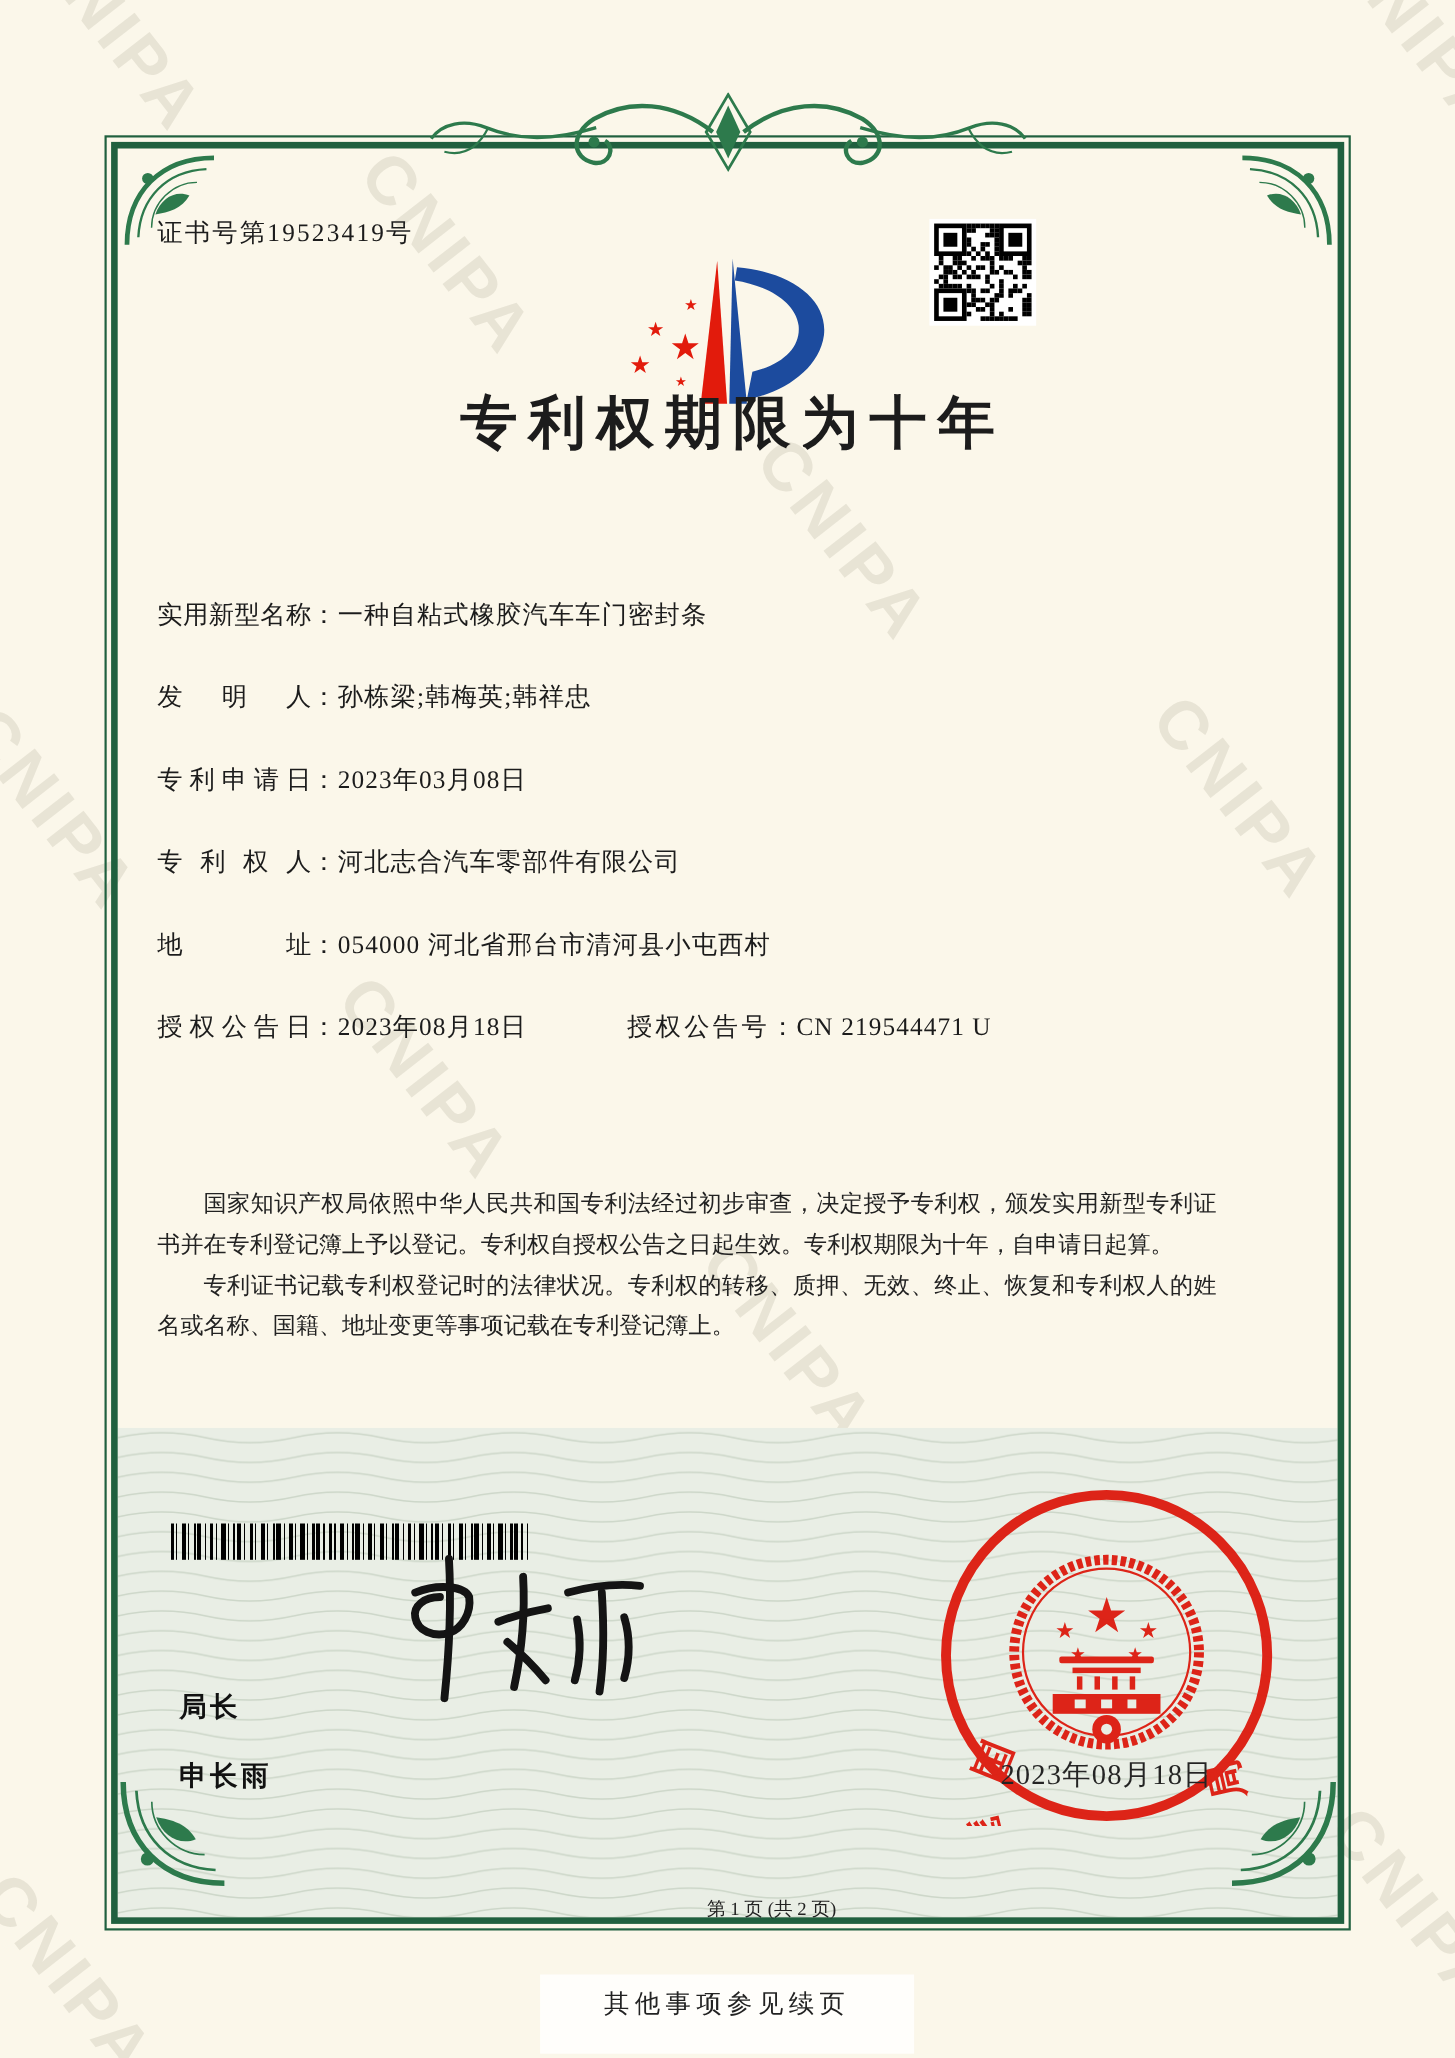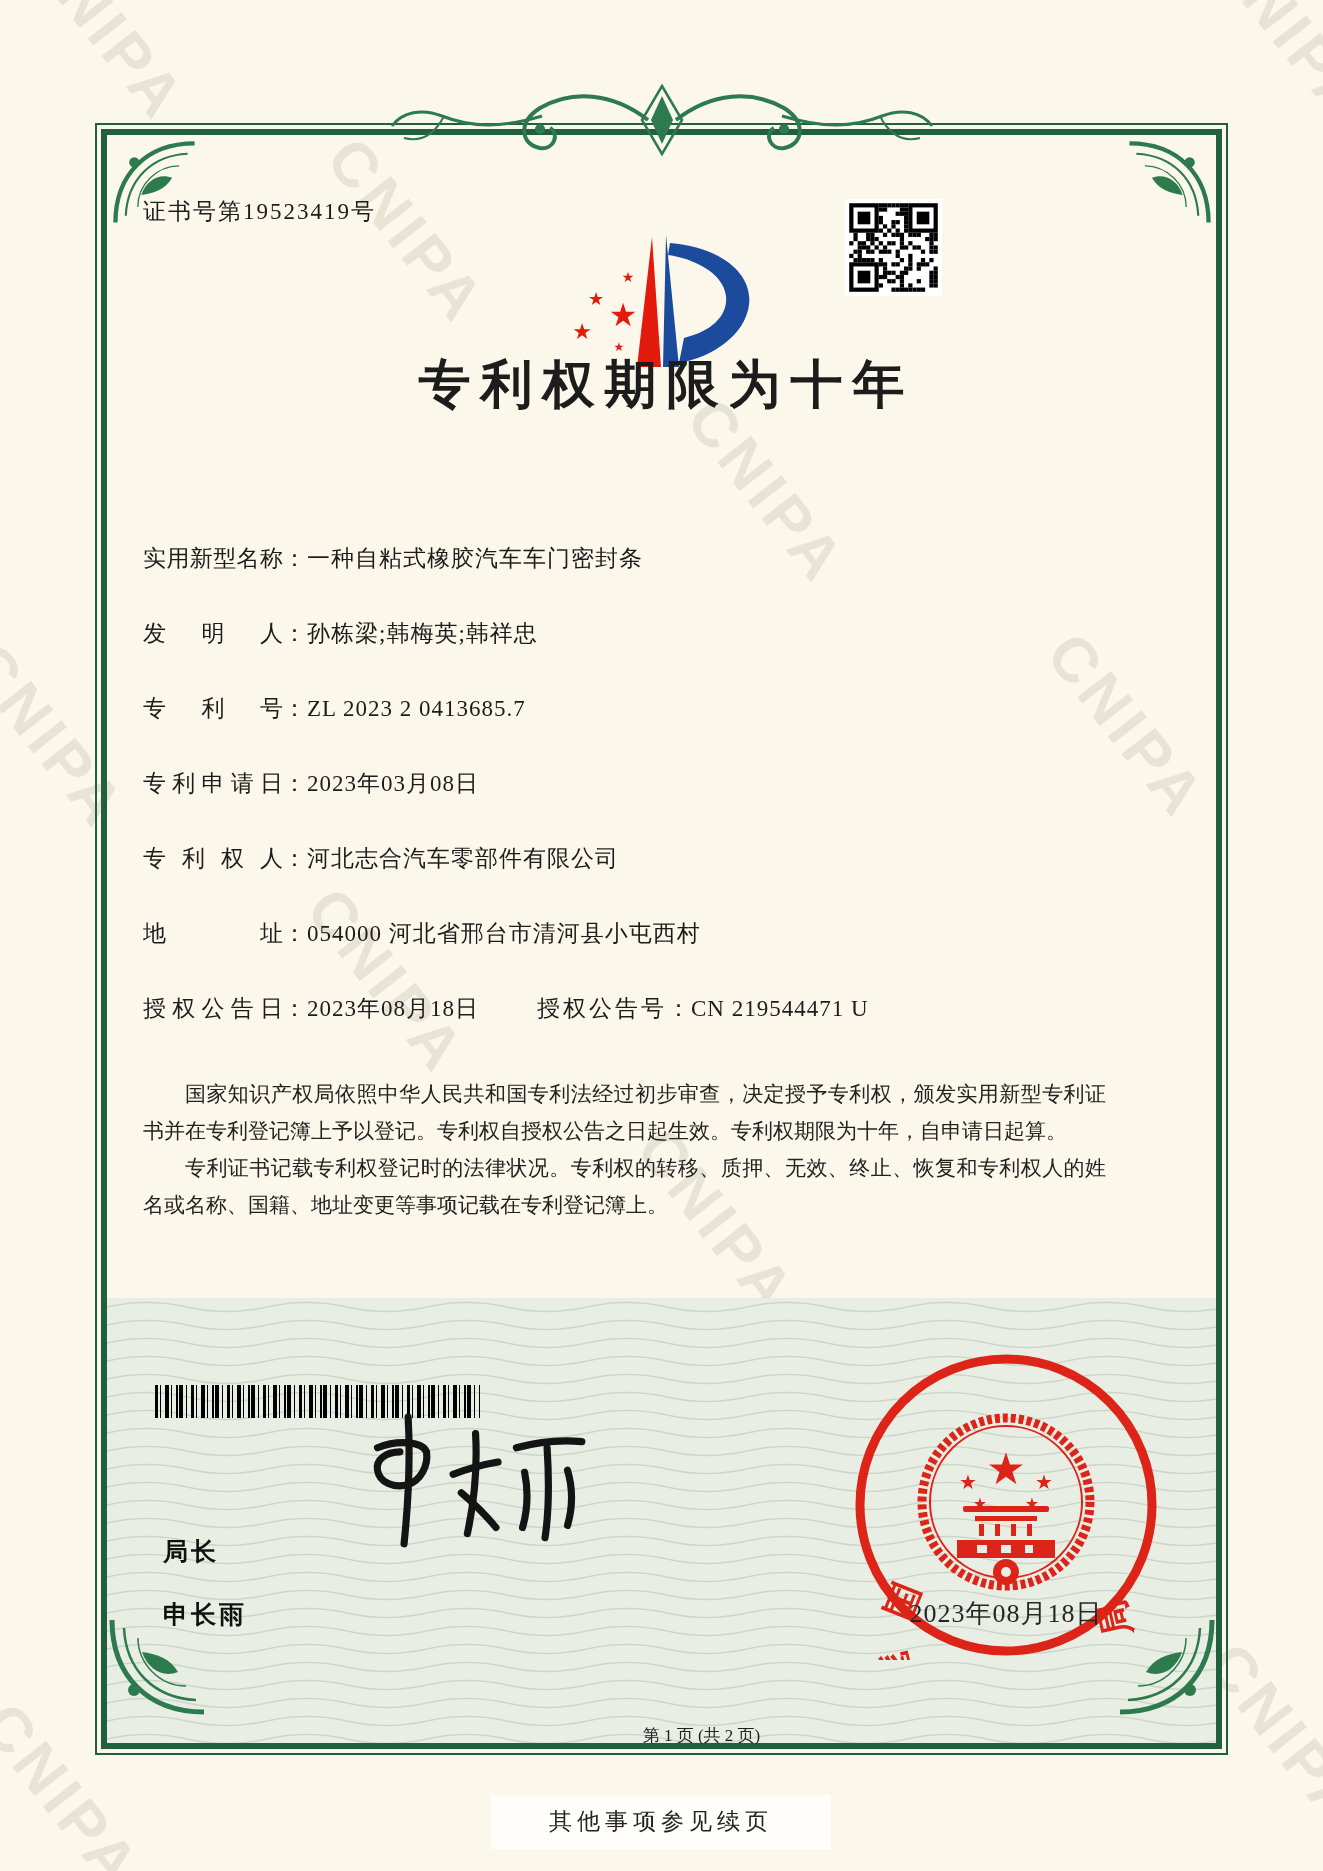--- a/index.html
+++ b/index.html
@@ -24,39 +24,39 @@
   .logo{position:absolute;left:565px;top:195px;width:200px;height:176px;}
   .qr{position:absolute;left:845px;top:199px;width:97px;height:97px;background:#fff;}
   .title{position:absolute;left:0;top:350px;width:100%;text-align:center;
          font-size:52px;font-weight:700;letter-spacing:10px;padding-left:10px;box-sizing:border-box;}
   
   .fields{position:absolute;left:143px;top:543px;width:970px;}
   .frow{position:relative;height:75px;font-size:23px;white-space:nowrap;}
   .flabel{display:inline-block;width:140px;text-align:justify;text-align-last:justify;vertical-align:bottom;}
   .fcolon{display:inline-block;width:24px;}
   .fval{letter-spacing:1px;}
-  .grant{position:absolute;left:394px;top:0;}
+  .grant{position:absolute;left:427px;top:0;}
   .grant .glabel{letter-spacing:3px;}
   
   .paras{position:absolute;left:143px;top:1076px;width:963px;}
   .paras p{margin:0;text-indent:2em;font-size:21px;line-height:37px;text-align:justify;color:#222;}
   
   .guilloche{position:absolute;left:107px;top:1298px;width:1109px;height:445px;}
   
   .barcode{position:absolute;left:155px;top:1385px;width:325px;height:33px;
      background:repeating-linear-gradient(90deg,#000 0 3px,rgba(0,0,0,0) 3px 5px,#000 5px 6px,
      rgba(0,0,0,0) 6px 10px,#000 10px 14px,rgba(0,0,0,0) 14px 16px,#000 16px 17px,
      rgba(0,0,0,0) 17px 21px,#000 21px 23px,rgba(0,0,0,0) 23px 24px,#000 24px 28px,
      rgba(0,0,0,0) 28px 31px,#000 31px 32px,rgba(0,0,0,0) 32px 36px);}
   .signer-title{position:absolute;left:163px;top:1487px;font:700 25px "Liberation Sans","DejaVu Sans",sans-serif;letter-spacing:3px;color:#111;margin-top:48px;}
   .signer-name{position:absolute;left:163px;top:1598px;font:700 25px "Liberation Sans","DejaVu Sans",sans-serif;letter-spacing:3px;color:#111;}
   .signature{position:absolute;left:355px;top:1412px;width:235px;height:140px;}
   .seal{position:absolute;left:851px;top:1350px;width:310px;height:310px;opacity:.95;}
   .footer-page{position:absolute;left:0;top:1724px;width:100%;text-align:center;font-size:17px;color:#222;padding-left:40px;}
-  .note-box{position:absolute;left:491px;top:1795px;width:340px;height:54px;background:#fffefb;
+  .note-box{position:absolute;left:491px;top:1795px;width:340px;height:72px;background:#fffefb;
       text-align:center;line-height:54px;font-size:23px;letter-spacing:5px;color:#222;}
 </style>
 </head>
 <body>
 
 <div class="page">
 
   <svg width="0" height="0" style="position:absolute" aria-hidden="true">
     <defs>
       <g id="corner-def" fill="none" stroke="#2d7a4c">
@@ -296,23 +296,20 @@
   <div class="title">专利权期限为十年</div>
 
   <div class="fields">
     <div class="frow">
       <span class="flabel">实用新型名称</span><span class="fcolon">：</span><span class="fval">一种自粘式橡胶汽车车门密封条</span>
     </div>
     <div class="frow">
       <span class="flabel">发明人</span><span class="fcolon">：</span><span class="fval">孙栋梁;韩梅英;韩祥忠</span>
     </div>
     <div class="frow">
-      <span class="flabel">专利号</span><span class="fcolon">：</span><span class="fval">ZL 2023 2 0413685.7</span>
-    </div>
-    <div class="frow">
       <span class="flabel">专利申请日</span><span class="fcolon">：</span><span class="fval">2023年03月08日</span>
     </div>
     <div class="frow">
       <span class="flabel">专利权人</span><span class="fcolon">：</span><span class="fval">河北志合汽车零部件有限公司</span>
     </div>
     <div class="frow">
       <span class="flabel">地址</span><span class="fcolon">：</span><span class="fval">054000 河北省邢台市清河县小屯西村</span>
     </div>
     <div class="frow">
       <span class="flabel">授权公告日</span><span class="fcolon">：</span><span class="fval">2023年08月18日</span>

